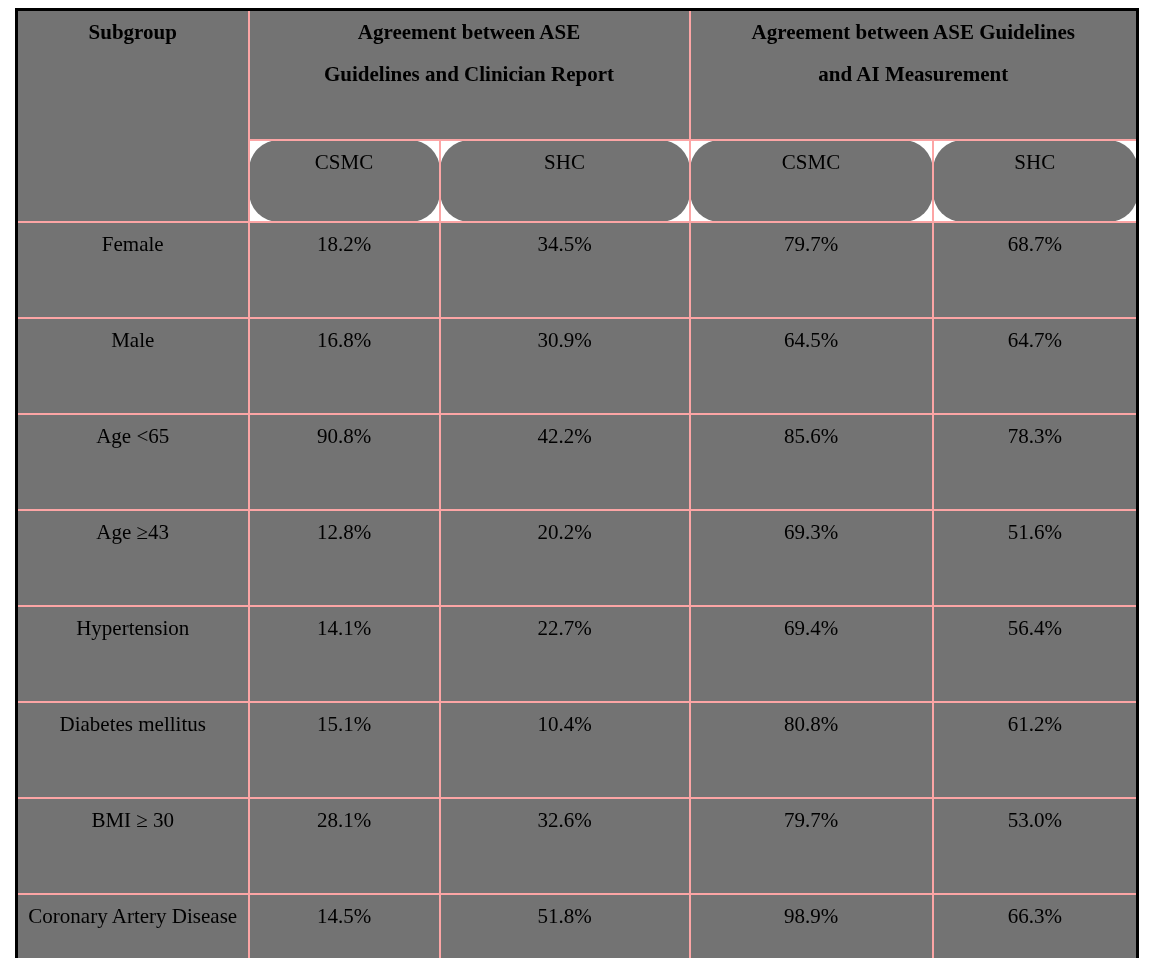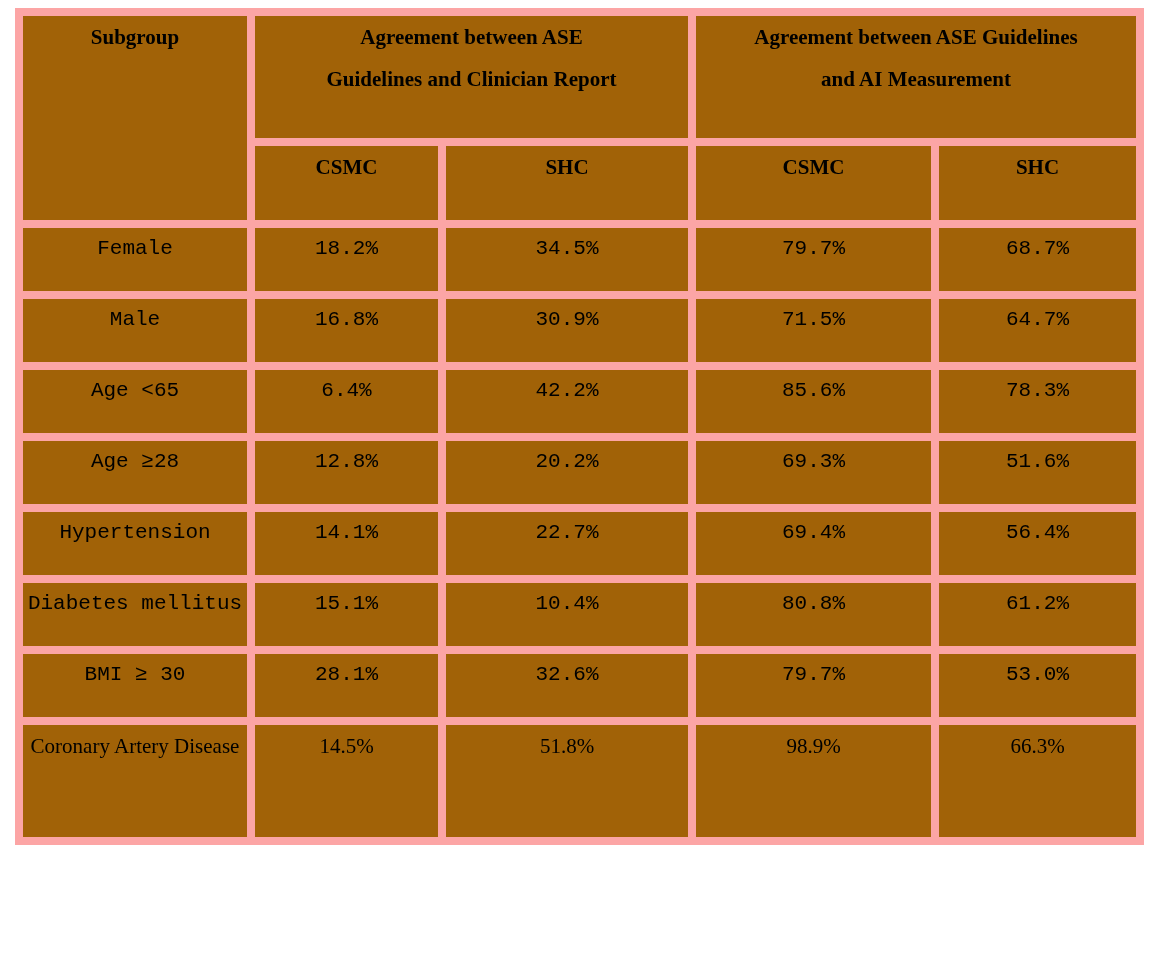--- a/index.html
+++ b/index.html
@@ -14,59 +14,60 @@
     color: #000000;
     overflow: hidden;
   }
   table.ag-table {
     border-collapse: collapse;
     table-layout: fixed;
     margin: 8px 0 0 15px;
     border: 3px solid #000000;
   }
   .ag-table td, .ag-table th {
-    border: 8px solid #fca5a5;
+    border: 2px solid #fca5a5;
     vertical-align: top;
     padding: 0;
-    background: #a16207;
+    background: #737373;
     font-size: 21px;
     line-height: 2.0;
     text-align: center;
   }
   
   .col-subgroup { width: 232px; }
   .col-csmc1    { width: 191px; }
   .col-shc1     { width: 250px; }
   .col-csmc2    { width: 243px; }
   .col-shc2     { width: 205px; }
 
   
   .h-group  { height: 130px; }
   .h-sub    { height: 82px; }
-  .h-data   { height: 71px; font-family: Liberation Mono, monospace; }
+  .h-data   { height: 96px; }
   .h-last   { height: 120px; }
 
   .corner-cell {
     font-weight: bold;
     font-size: 22px;
     text-align: center;
     padding-top: 6px;
   }
   .group-header-cell {
     font-weight: bold;
     font-size: 22px;
     text-align: center;
     padding-top: 10px;
     line-height: 2.05;
   }
   .sub-header-cell {
-    font-weight: bold;
+    font-weight: normal;
     font-size: 22px;
     text-align: center;
     padding-top: 4px;
+    border-radius: 30px;
   }
   .row-label-cell {
     text-align: left;
     padding: 4px 16px 0 14px;
   }
   .value-cell {
     text-align: center;
     padding-top: 4px;
   }
 </style>
@@ -109,34 +110,34 @@
     <td class="value-cell">18.2%</td>
     <td class="value-cell">34.5%</td>
     <td class="value-cell">79.7%</td>
     <td class="value-cell">68.7%</td>
   </tr>
 
   <tr class="h-data">
     <td class="row-label-cell">Male</td>
     <td class="value-cell">16.8%</td>
     <td class="value-cell">30.9%</td>
-    <td class="value-cell">71.5%</td>
+    <td class="value-cell">64.5%</td>
     <td class="value-cell">64.7%</td>
   </tr>
 
   <tr class="h-data">
     <td class="row-label-cell">Age &lt;65</td>
-    <td class="value-cell">6.4%</td>
+    <td class="value-cell">90.8%</td>
     <td class="value-cell">42.2%</td>
     <td class="value-cell">85.6%</td>
     <td class="value-cell">78.3%</td>
   </tr>
 
   <tr class="h-data">
-    <td class="row-label-cell">Age ≥28</td>
+    <td class="row-label-cell">Age ≥43</td>
     <td class="value-cell">12.8%</td>
     <td class="value-cell">20.2%</td>
     <td class="value-cell">69.3%</td>
     <td class="value-cell">51.6%</td>
   </tr>
 
   <tr class="h-data">
     <td class="row-label-cell">Hypertension</td>
     <td class="value-cell">14.1%</td>
     <td class="value-cell">22.7%</td>

